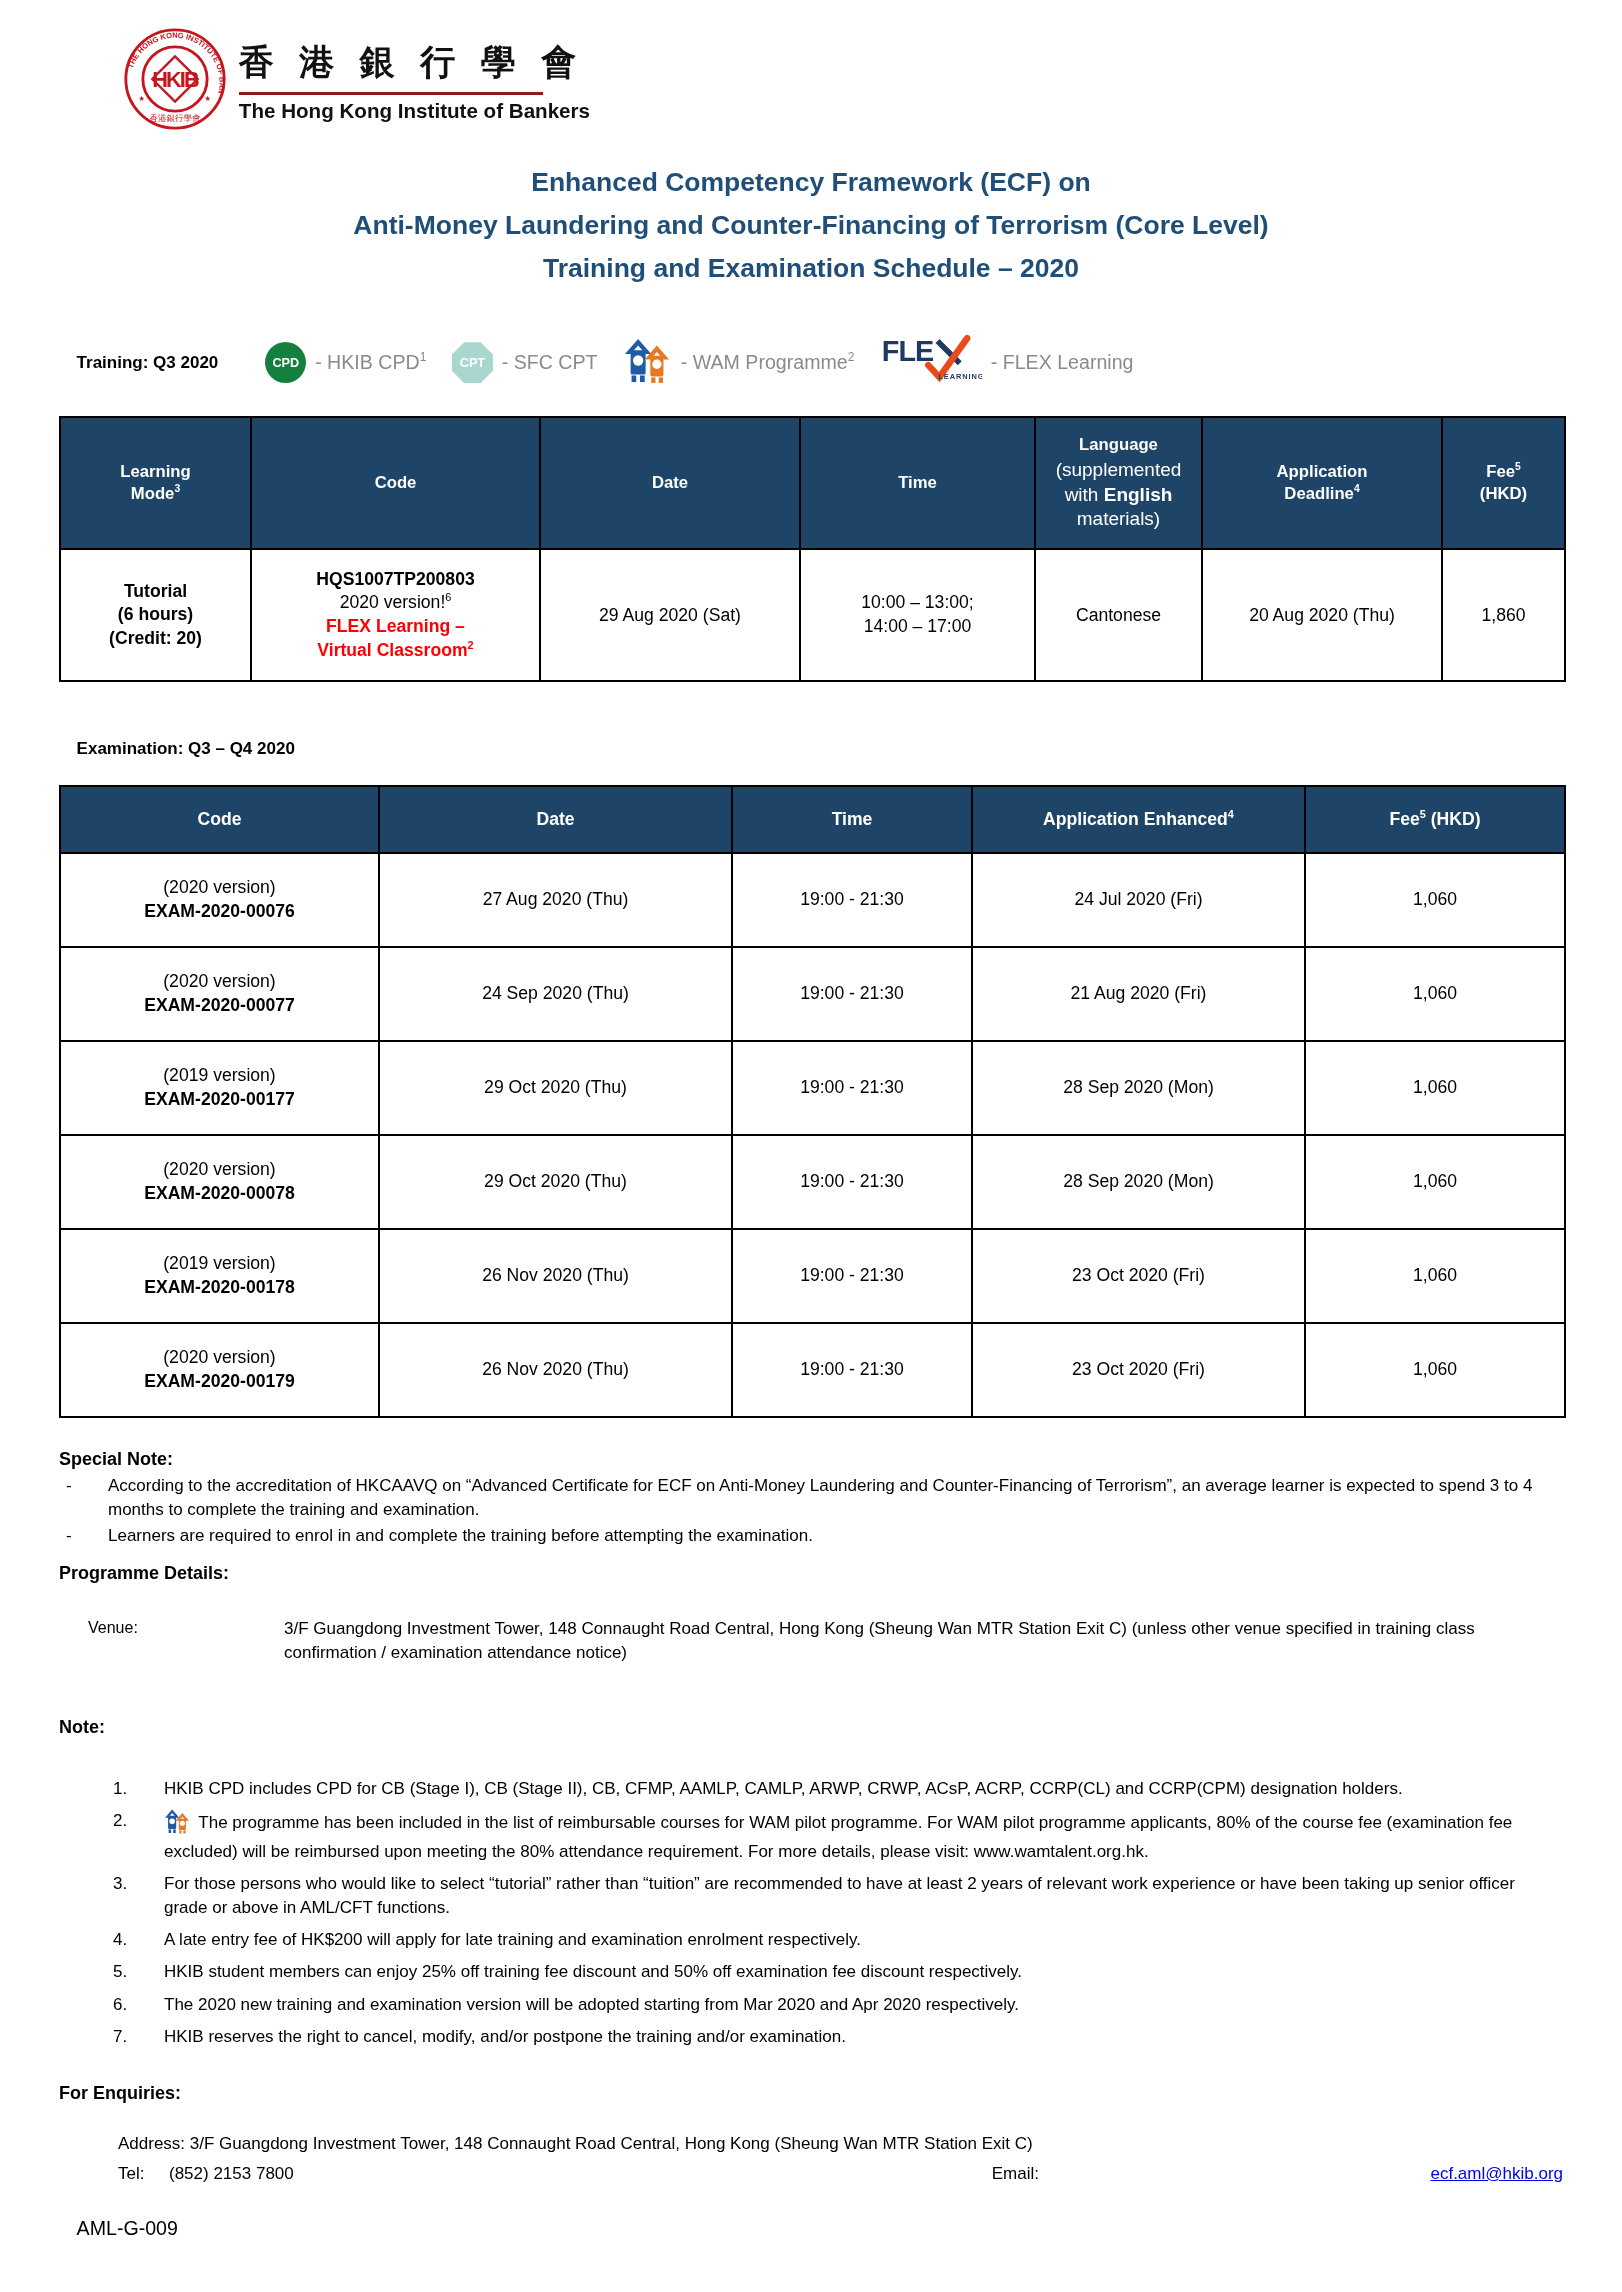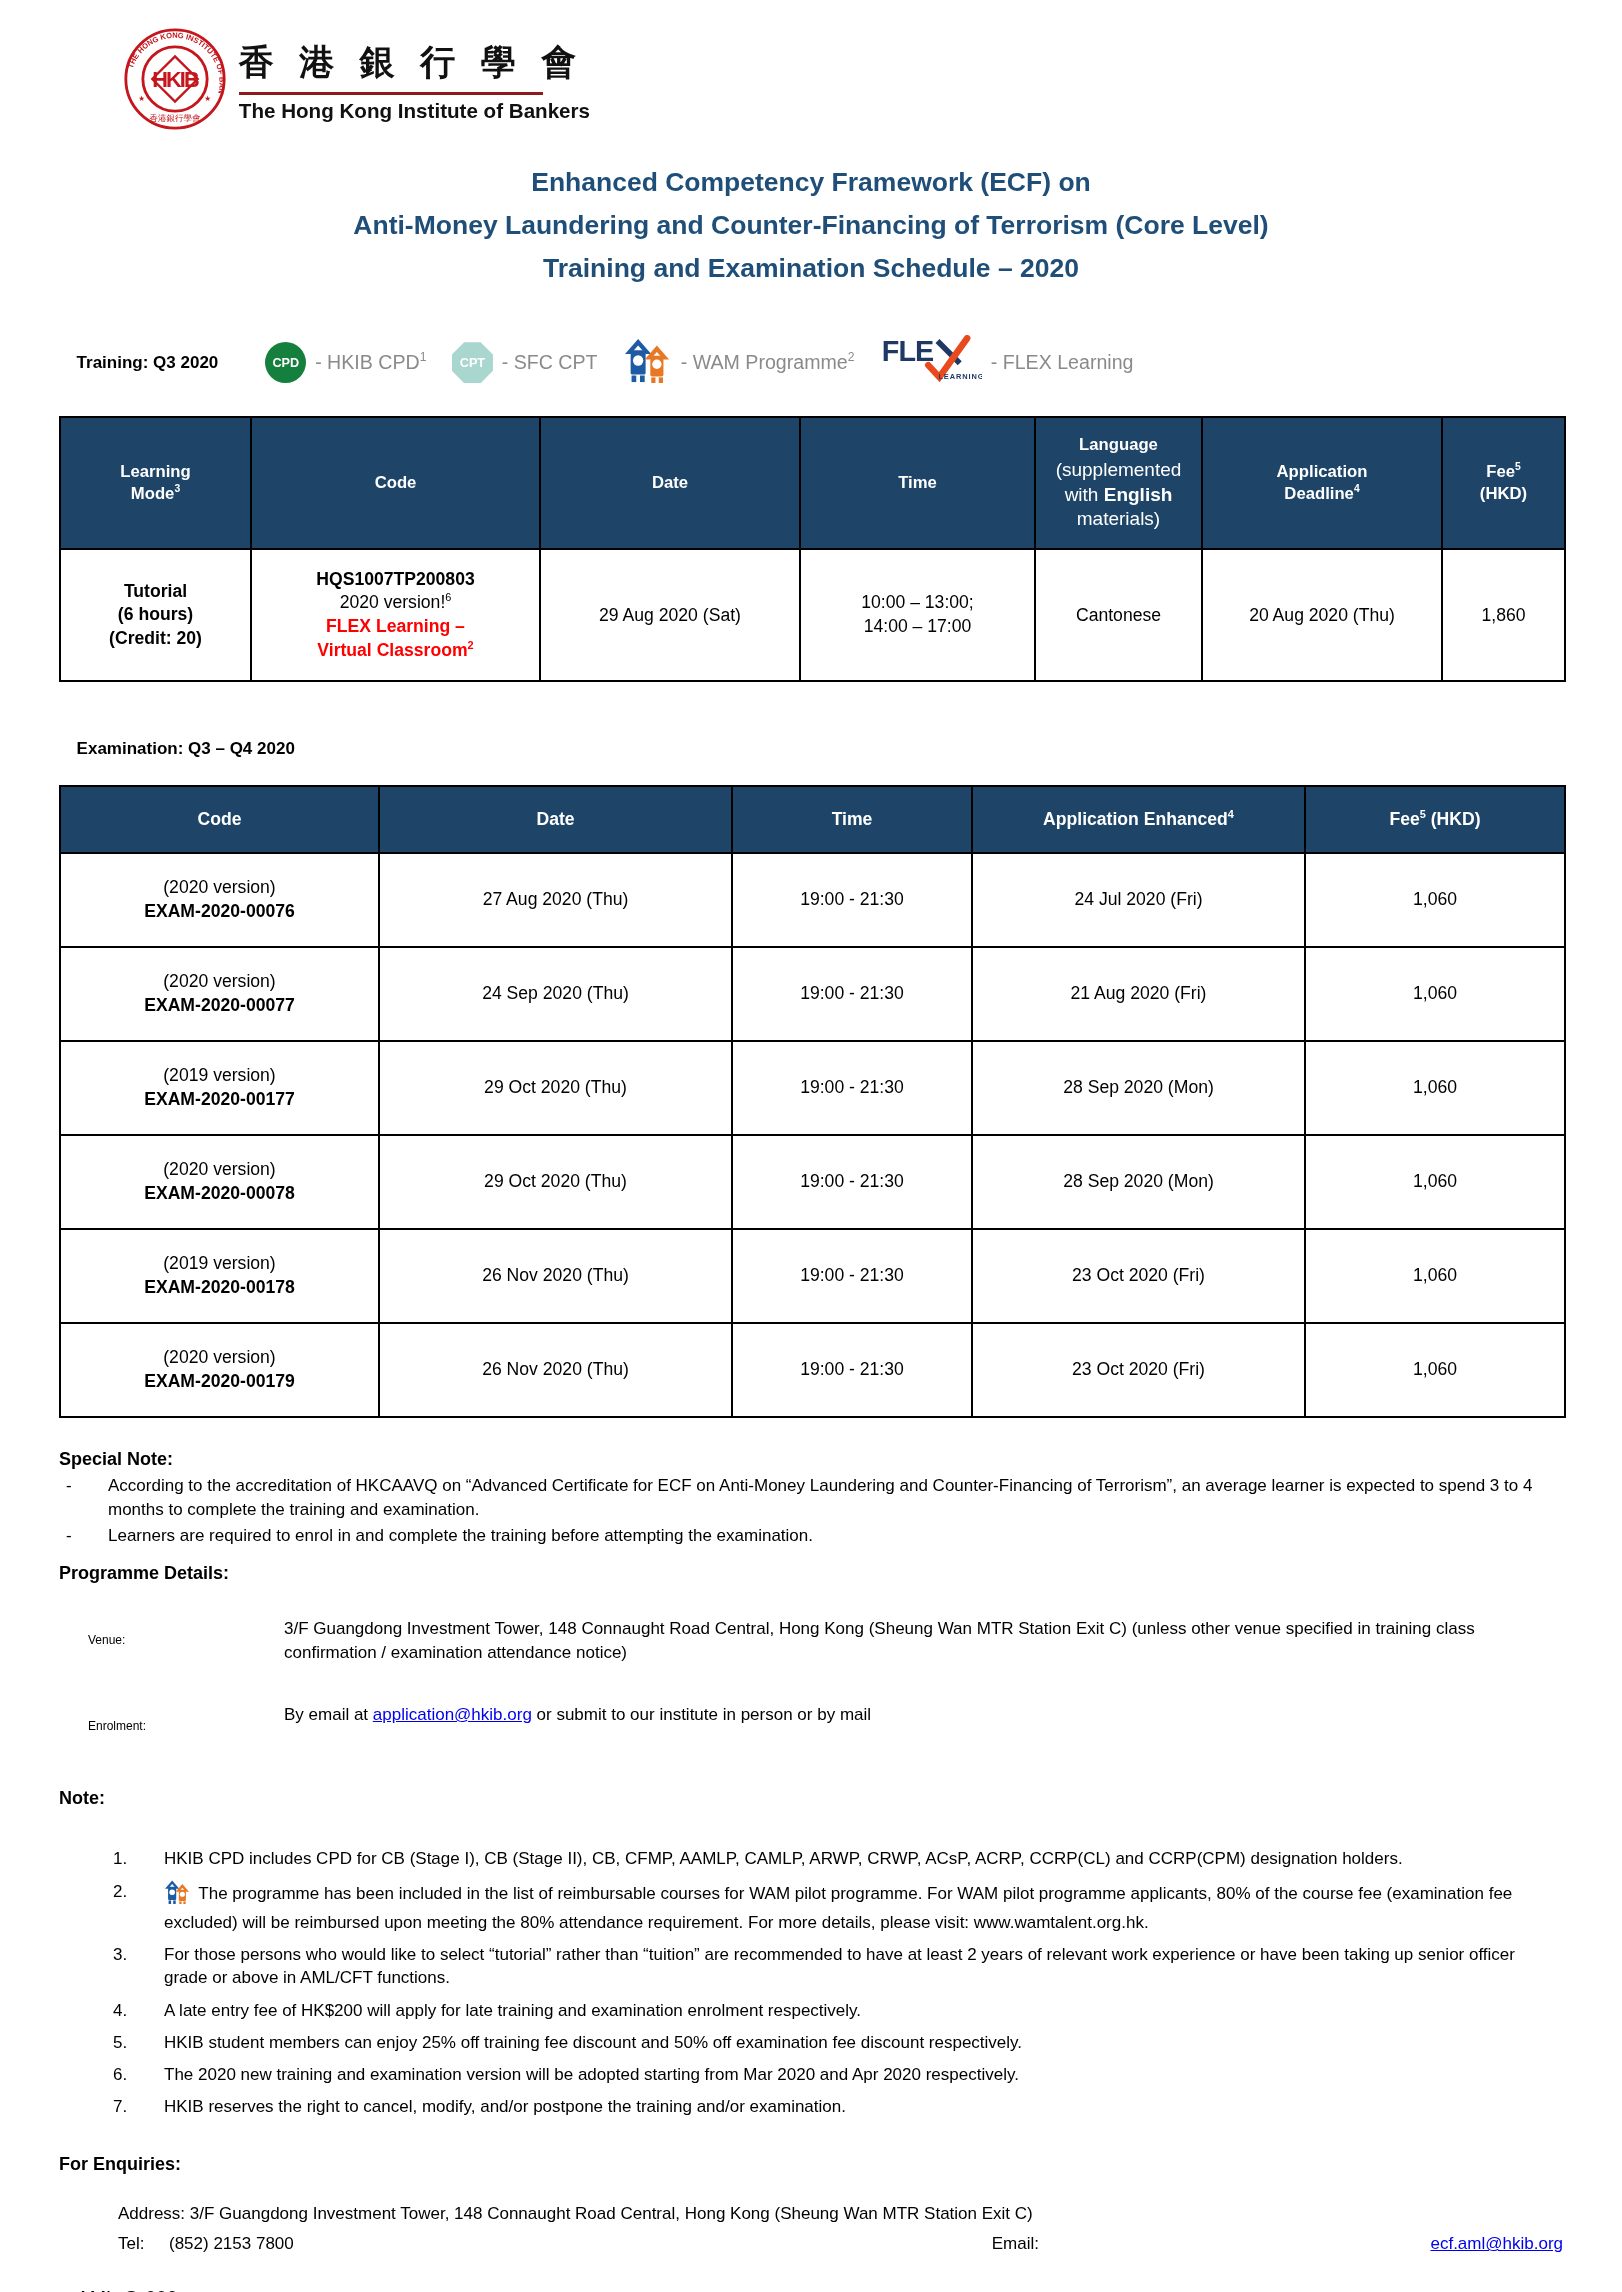--- a/index.html
+++ b/index.html
@@ -56,21 +56,21 @@
   
   .sec-h { font-weight:bold; font-size:18px; }
   .body-text { font-size:17px; line-height:1.38; }
   .special-note { margin-top:29px; }
   .sn-item { display:flex; margin-top:2.9px; }
   .sn-dash { width:49px; padding-left:6.9px; flex:0 0 auto; }
   .sn-text { flex:1; padding-right:3.9px; }
 
   .pd-h { margin-top:13.7px; }
   .pd-row { display:flex; margin-top:31px; }
-  .pd-label { width:225px; padding-left:29px; flex:0 0 auto; font-size:12px;margin-top:15px; }
+  .pd-label { width:225px; padding-left:29px; flex:0 0 auto; font-size:16px; }
   .pd-value { flex:1; }
   .link { color:#0000EE; text-decoration:underline; cursor:pointer; }
 
   .note-h { margin-top:51px; }
   .note-list { margin-top:37px; }
   .note-item { display:flex; margin-top:8.8px; }
   .note-num { width:51px; padding-left:0; margin-left:54px; flex:0 0 auto; }
   .note-text { flex:1; padding-right:3.9px; }
   .wam-inline { display:inline-block; vertical-align:-5.9px; margin-right:7.8px; }
 
@@ -323,24 +323,20 @@
         <span class="sn-text">Learners are required to enrol in and complete the training before attempting the examination.</span>
       </div>
     </div>
 
     <div class="body-text">
       <div class="sec-h pd-h">Programme Details:</div>
       <div class="pd-row">
         <span class="pd-label">Venue:</span>
         <span class="pd-value">3/F Guangdong Investment Tower, 148 Connaught Road Central, Hong Kong (Sheung Wan MTR Station Exit C) (unless other venue specified in training class confirmation / examination attendance notice)</span>
       </div>
-      <div class="pd-row" style="margin-top:39px;">
-        <span class="pd-label">Enrolment:</span>
-        <span class="pd-value"><span>By email at </span><span class="link">application@hkib.org</span><span> or submit to our institute in person or by mail</span></span>
-      </div>
     </div>
 
     <div class="body-text">
       <div class="sec-h note-h">Note:</div>
       <div class="note-list">
         <div class="note-item">
           <span class="note-num">1.</span>
           <span class="note-text">HKIB CPD includes CPD for CB (Stage I), CB (Stage II), CB, CFMP, AAMLP, CAMLP, ARWP, CRWP, ACsP, ACRP, CCRP(CL) and CCRP(CPM) designation holders.</span>
         </div>
         <div class="note-item">

